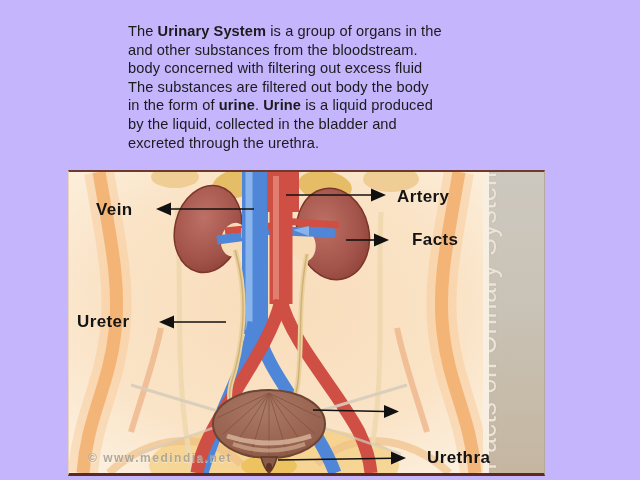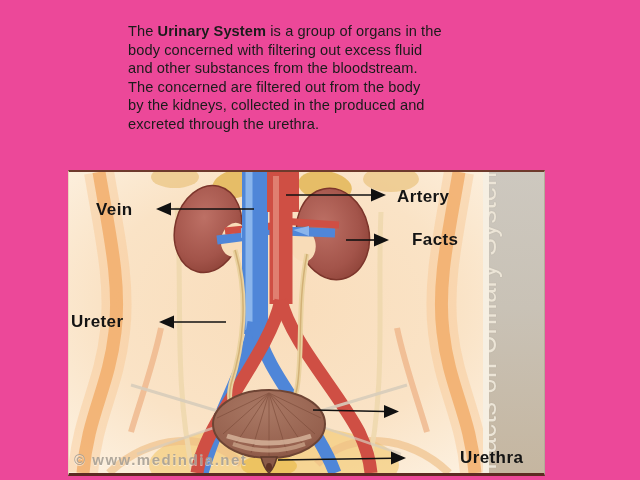--- a/index.html
+++ b/index.html
@@ -1,17 +1,17 @@
 <!DOCTYPE html>
 <html style="--artery-red: #cf4f44; --vein-blue: #4f86d8; --kidney-brown: #a3544a; --bladder-brown: #96614e; --sidebar-gray: #c9c2b6; --sidebar-text: #ece5d7; --label-color: #141414; --watermark-gray: #a8a196; --skin-peach: #fadfc0;"><head>
 <meta charset="utf-8">
 <style>
   html,body{margin:0;padding:0;background:#fff;}
   .stage{
-    position:relative;width:640px;height:480px;background:#ec4899;overflow:hidden;
+    position:relative;width:640px;height:480px;background:#c4b5fd;overflow:hidden;
     font-family:"Liberation Sans",sans-serif;
   }
   
   .paragraph{
     position:absolute;left:128px;top:22px;width:320px;
     font-size:14.6px;line-height:18.6px;color:#1b1b1b;
     letter-spacing:0.1px;
   }
   .pline{white-space:nowrap;}
   .pline b{font-weight:700;}
@@ -44,45 +44,46 @@
   
   .arrows{position:absolute;left:0;top:0;width:475px;height:301px;z-index:3;}
   .dlabel{
     position:absolute;z-index:4;
     font-size:17px;font-weight:700;color:var(--label-color);
     letter-spacing:0.4px;white-space:nowrap;
   }
   .lbl-vein   {left:27px;  top:28px;}
   .lbl-artery {left:328px; top:15px;}
   .lbl-kidney {left:343px; top:58px;}
-  .lbl-ureter {left:2px;   top:140px;}
+  .lbl-ureter {left:8px;   top:140px;}
   .lbl-bladder{left:351px; top:230px;}
-  .lbl-urethra{left:358px; top:276px;margin-left:33px;}
+  .lbl-urethra{left:358px; top:276px;}
   .watermark{
-    position:absolute;left:5px;top:279px;z-index:4;
-    font-size:15px;font-weight:700;color:var(--watermark-gray);
+    position:absolute;left:19px;top:279px;z-index:4;
+    font-size:12px;font-weight:700;color:var(--watermark-gray);
     letter-spacing:1.5px;opacity:0.9;
     text-shadow:0 1px 0 rgba(255,255,255,0.55);
   }
   
   .vein-st{stroke:var(--vein-blue);fill:none;}
   .artery-st{stroke:var(--artery-red);fill:none;}
   .ureter-st{stroke:#ead2a0;fill:none;}
 </style>
 </head>
 <body>
 
 <div class="stage">
 
   <div class="paragraph">
       <div class="pline"><span>The </span><b>Urinary System</b><span> is a group of organs in the</span></div>
+      <div class="pline"><span>and other substances from the bloodstream.</span></div>
       <div class="pline"><span>body concerned with filtering out excess fluid</span></div>
-      <div class="pline"><span>and other substances from the bloodstream.</span></div>
-      <div class="pline"><span>The concerned are filtered out from the body</span></div>
-      <div class="pline"><span>by the kidneys, collected in the produced and</span></div>
+      <div class="pline"><span>The substances are filtered out body the body</span></div>
+      <div class="pline"><span>in the form of </span><b>urine</b><span>. </span><b>Urine</b><span> is a liquid produced</span></div>
+      <div class="pline"><span>by the liquid, collected in the bladder and</span></div>
       <div class="pline"><span>excreted through the urethra.</span></div>
     </div>
 
   <div class="figure">
     <div class="figure-inner">
 
       <svg class="anatomy" viewBox="0 0 420 301" preserveAspectRatio="none">
         <defs>
           <radialGradient id="bgG" cx="50%" cy="45%" r="78%">
             <stop offset="0%" stop-color="#f9ddbb"></stop>

